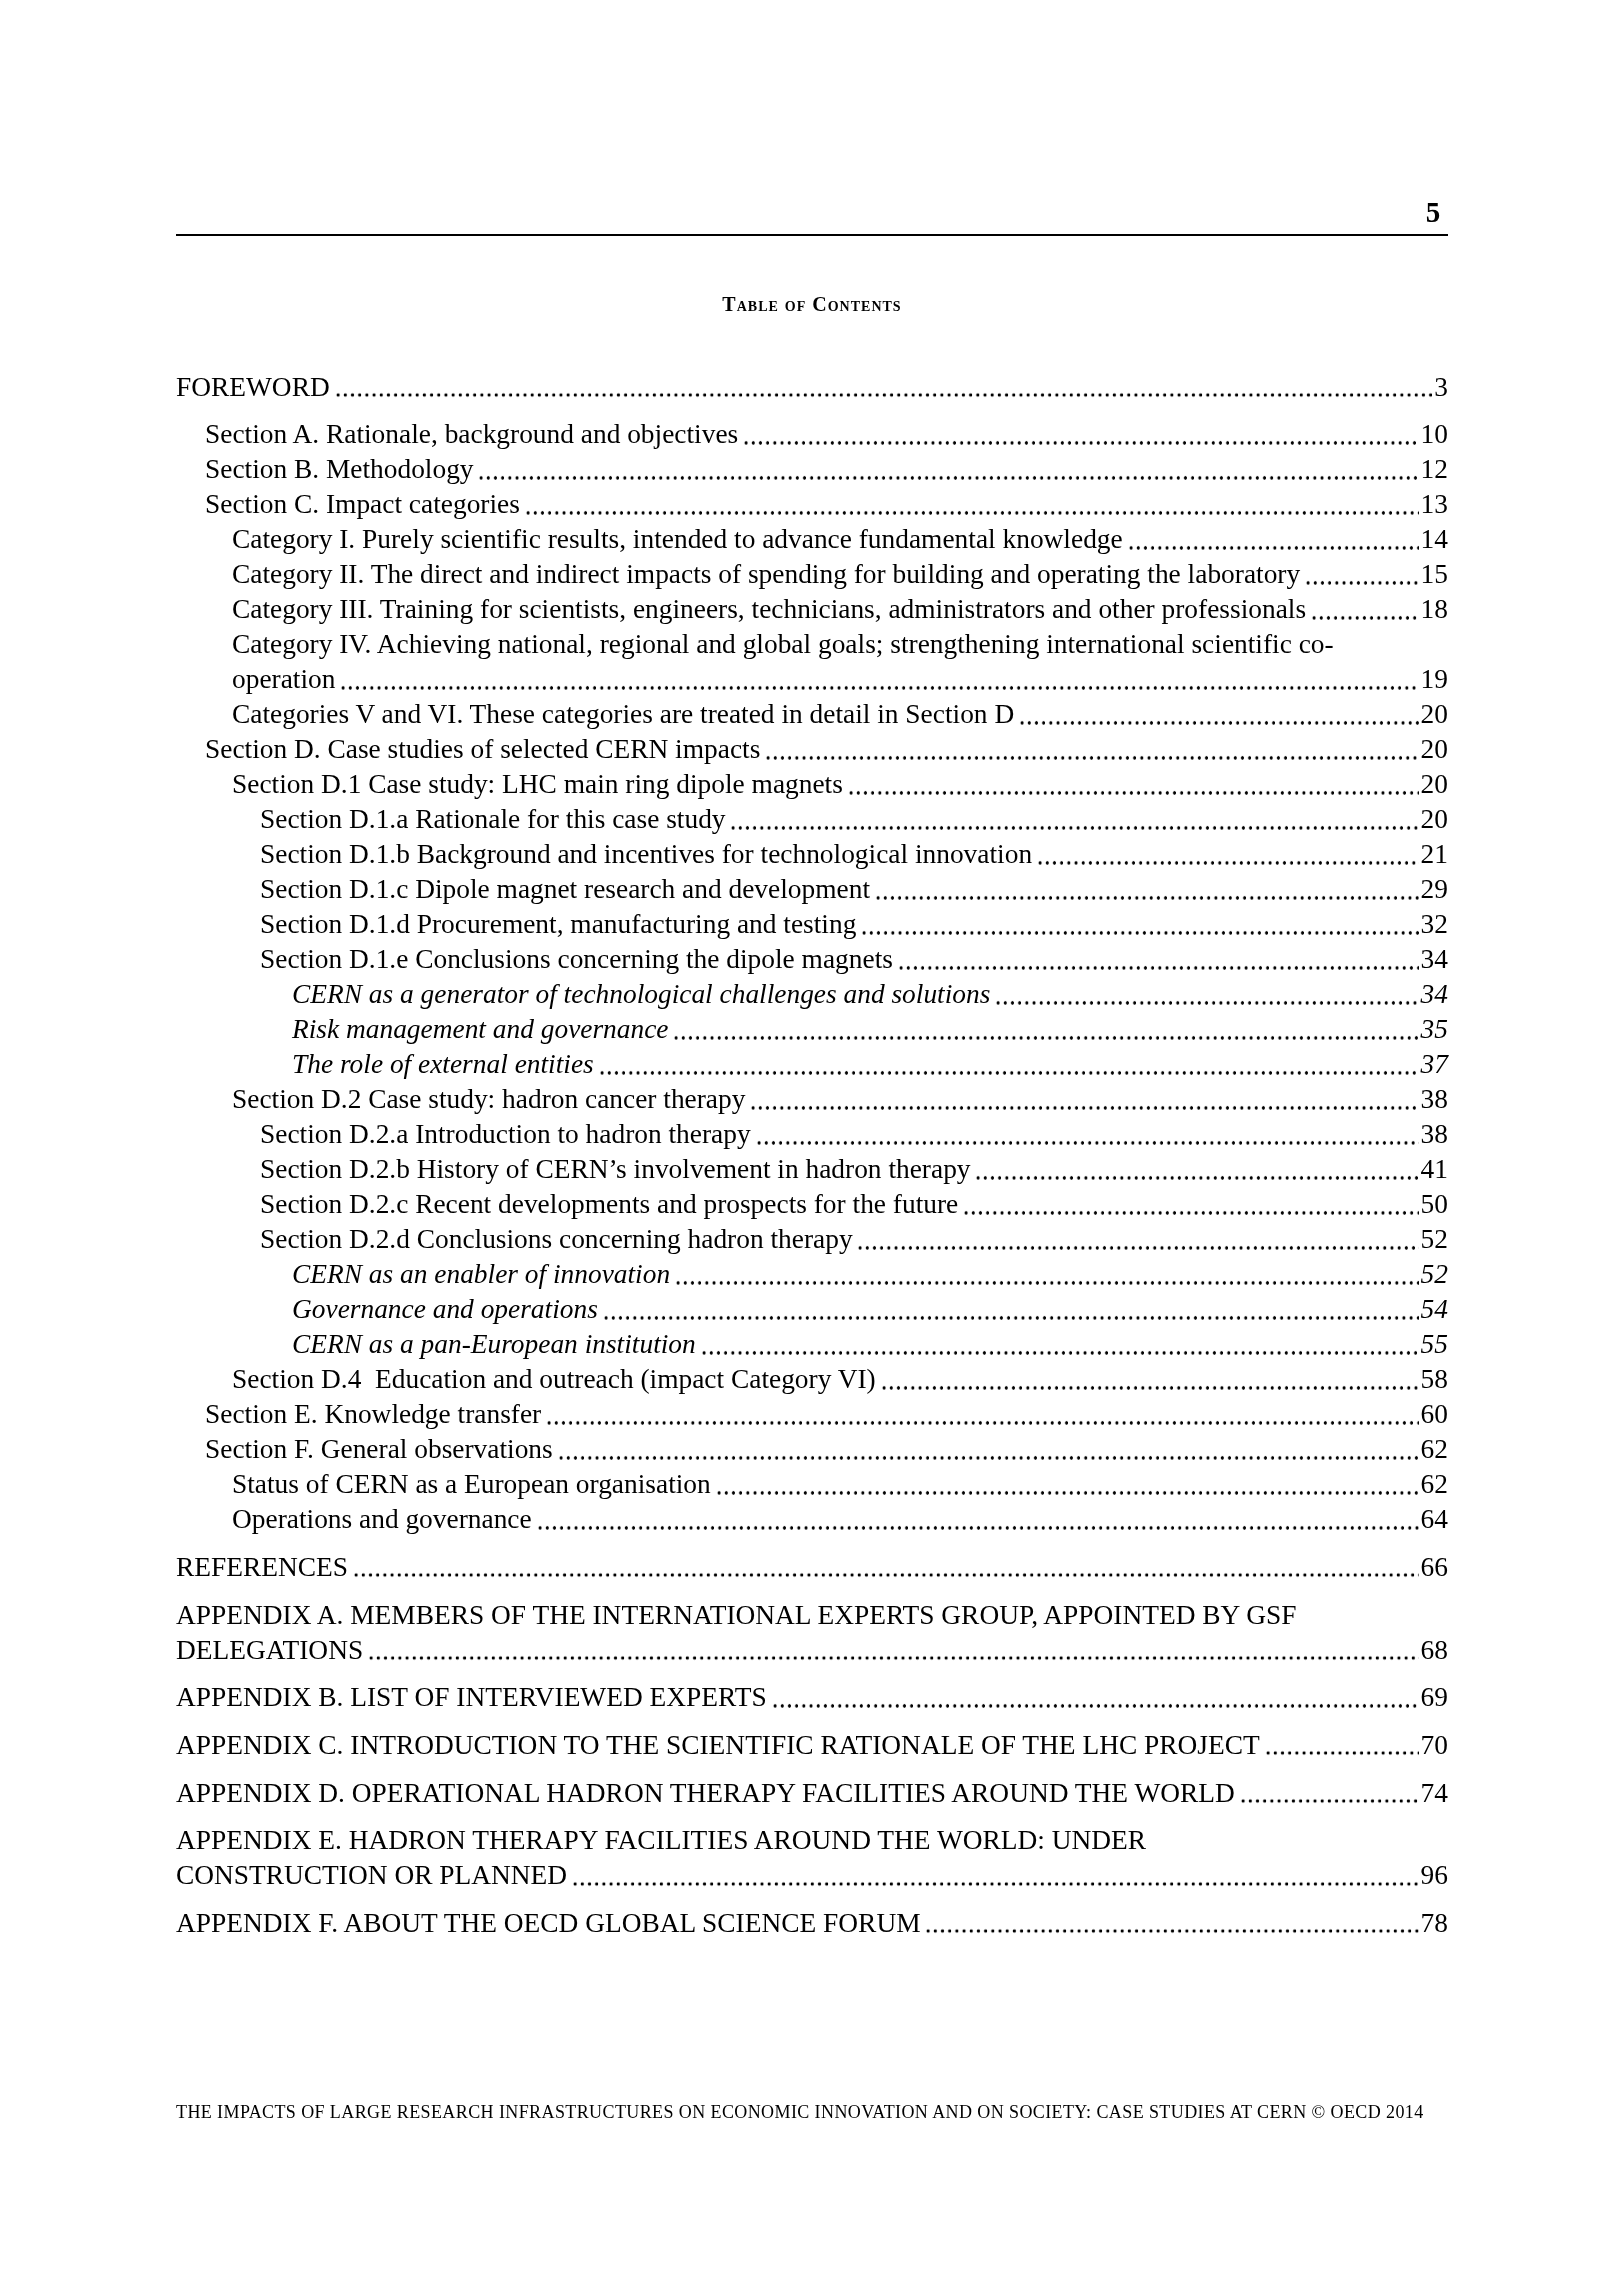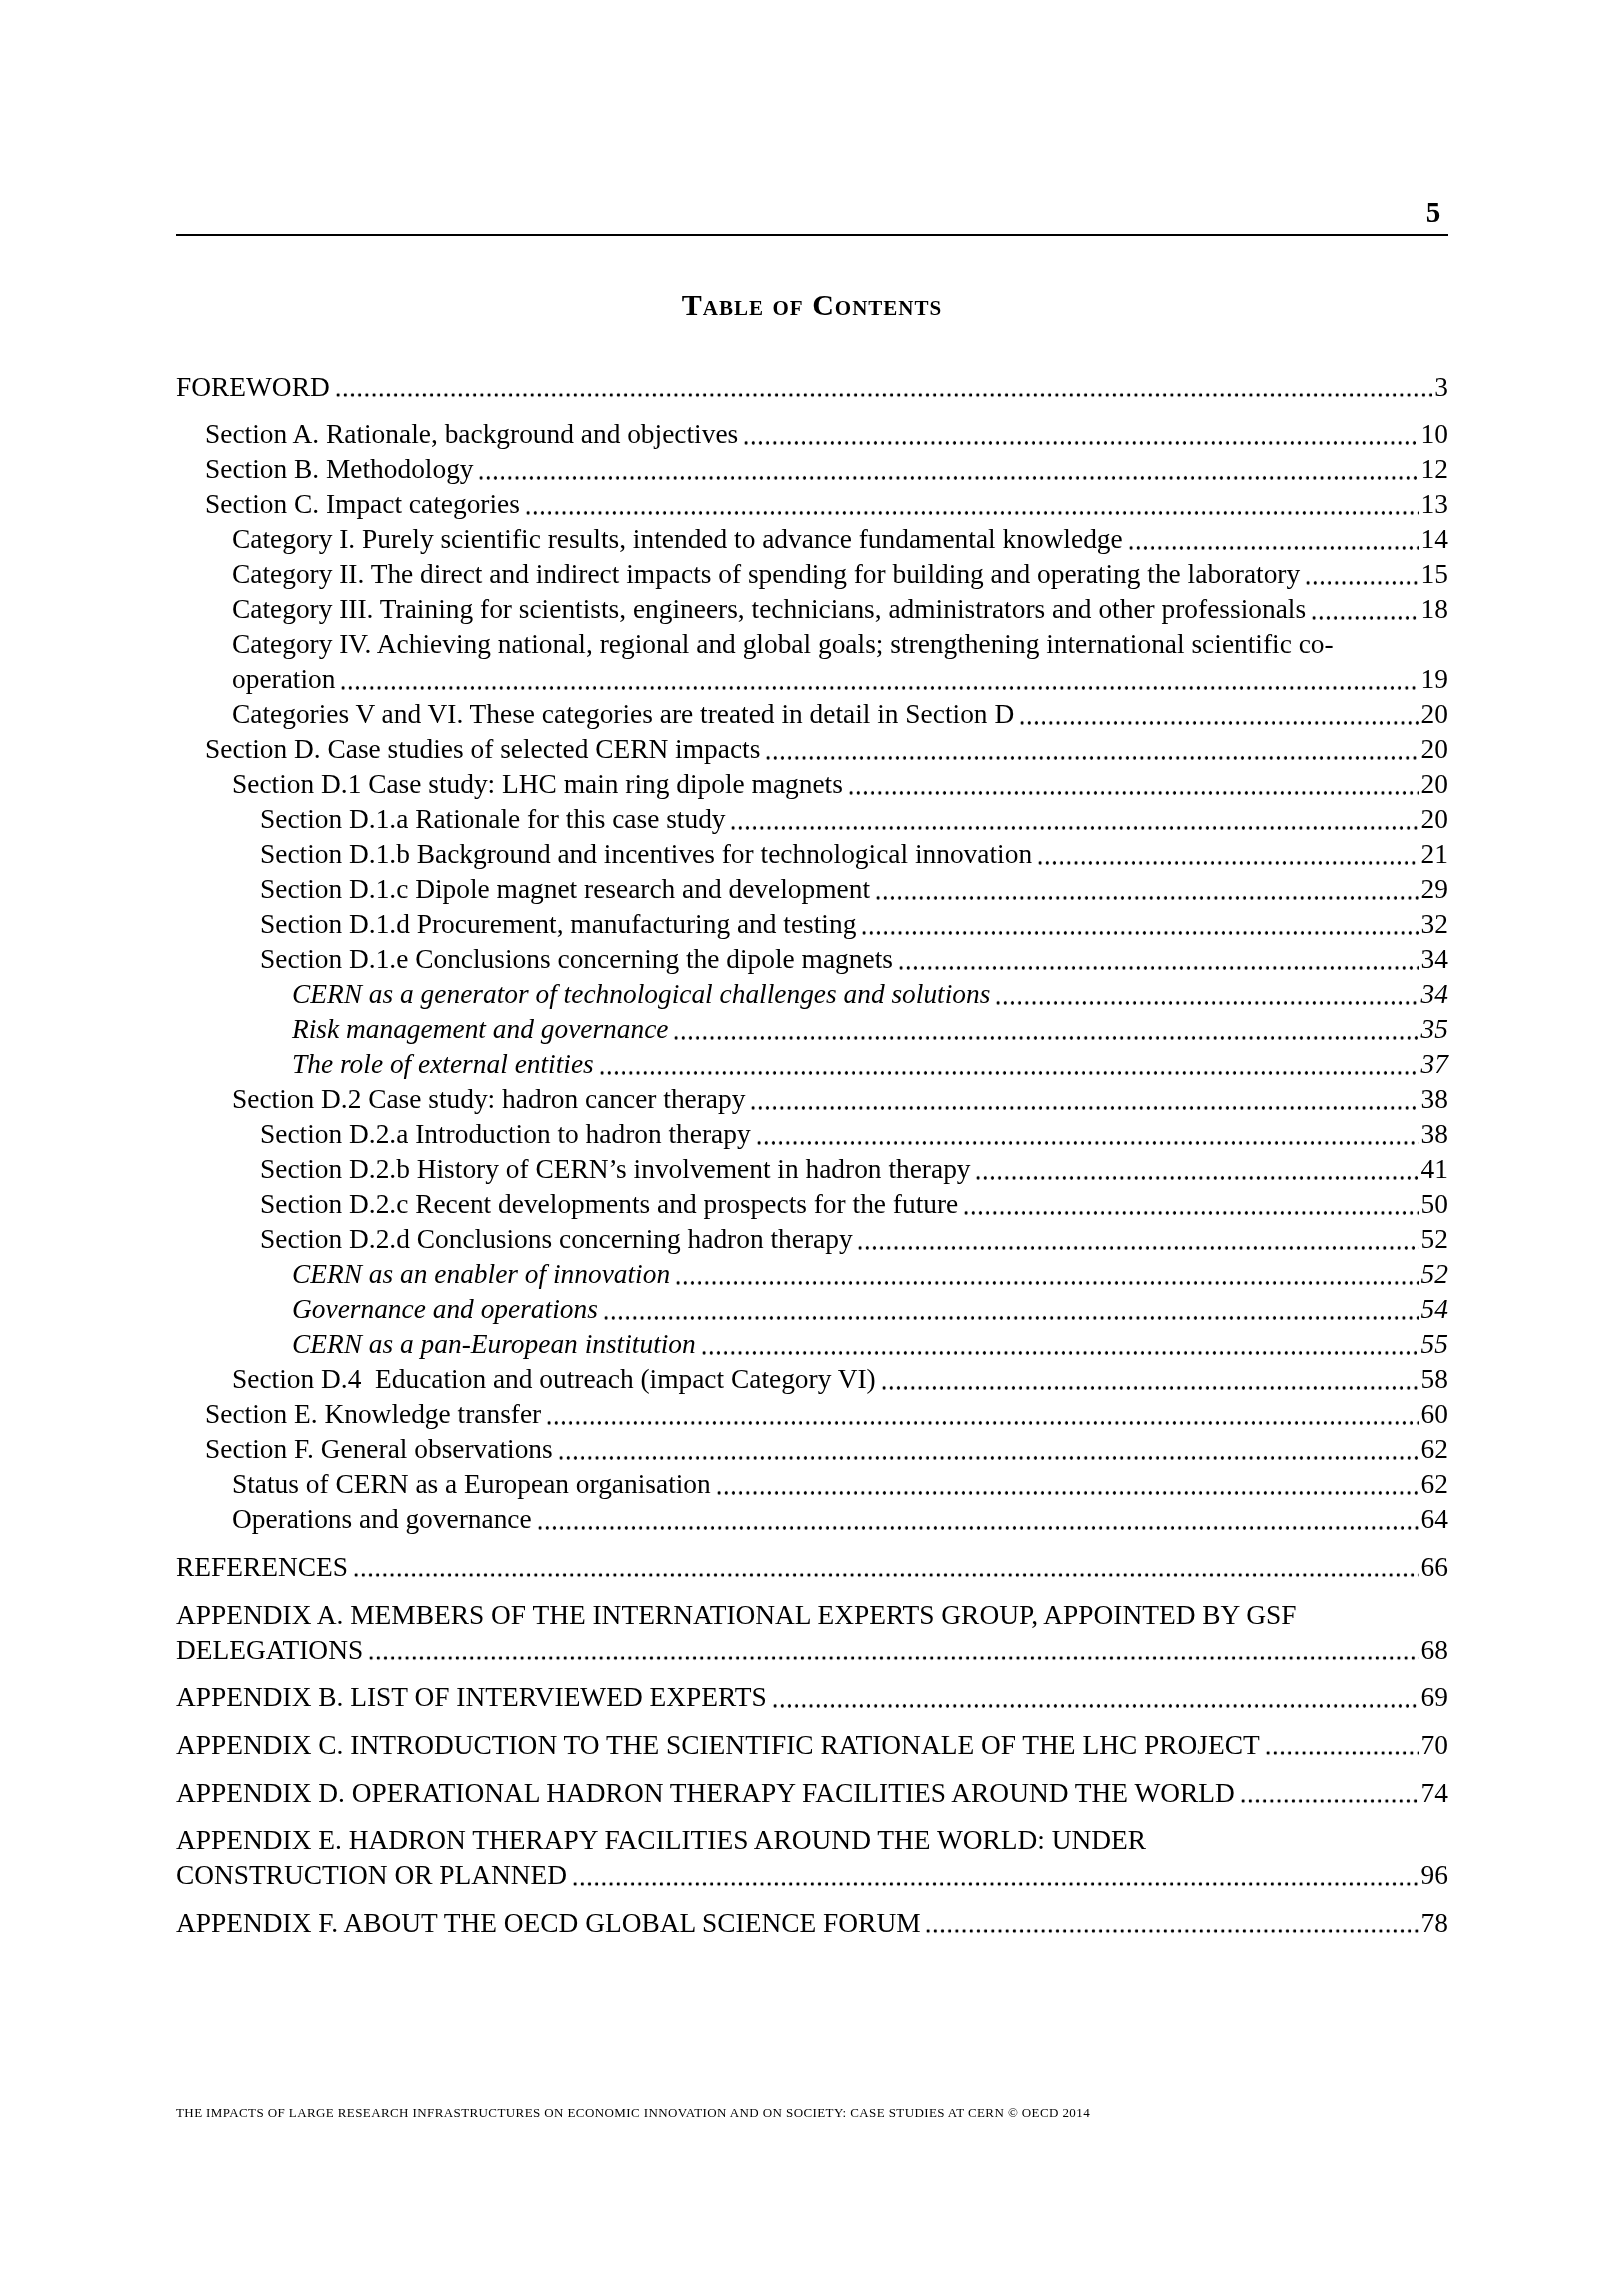--- a/index.html
+++ b/index.html
@@ -28,21 +28,21 @@
   }
   .header-rule {
     border: none;
     border-bottom: 2px solid #000000;
     margin: 4.9px 0 0 0;
     height: 0;
   }
   .toc-title {
     margin-top: 49px;
     text-align: center;
-    font-size: 30px;
+    font-size: 20px;
     line-height: 39px;
     font-weight: bold;
     font-variant: small-caps;
     letter-spacing: 1px;
   }
   #toc-list {
     display: flow-root;
     margin-top: 33px;
     font-size: 27.4px;
   }
@@ -66,21 +66,21 @@
     background-image: radial-gradient(circle at 3.1px 5.9px, #000 1.4px, transparent 1.9px);
     background-size: 7.2px 11.8px;
     background-repeat: repeat-x;
   }
   .pg { flex: 0 0 auto; }
   .footer {
     position: absolute;
     left: 176px;
     right: 173px;
     top: 2103px;
-    font-size: 13px;
+    font-size: 18px;
     letter-spacing: 0.4px;
     line-height: 19.6px;
   }
 </style>
 </head>
 <body>
 
 <div class="page">
   <div class="content">
     <div class="pagenum-row">5</div>

